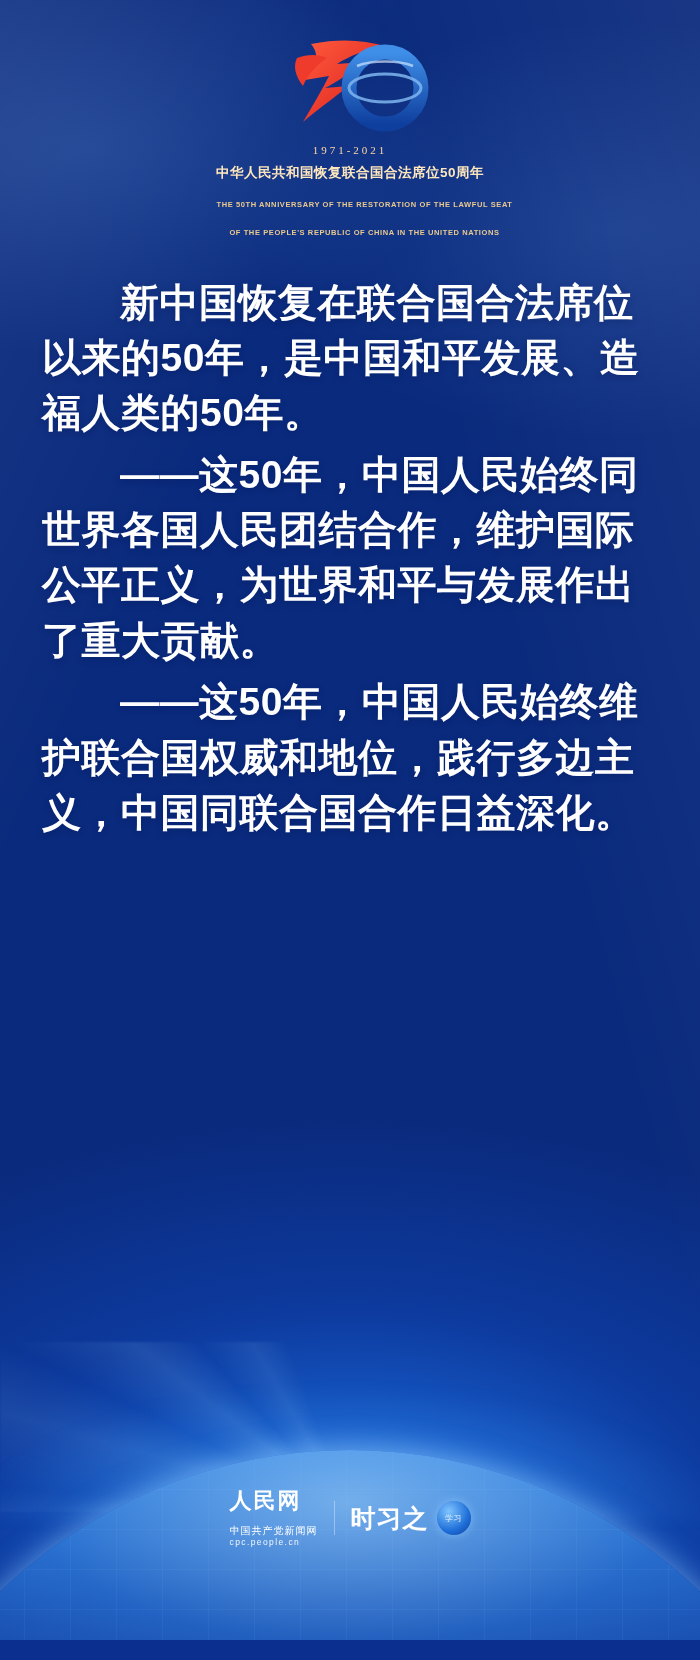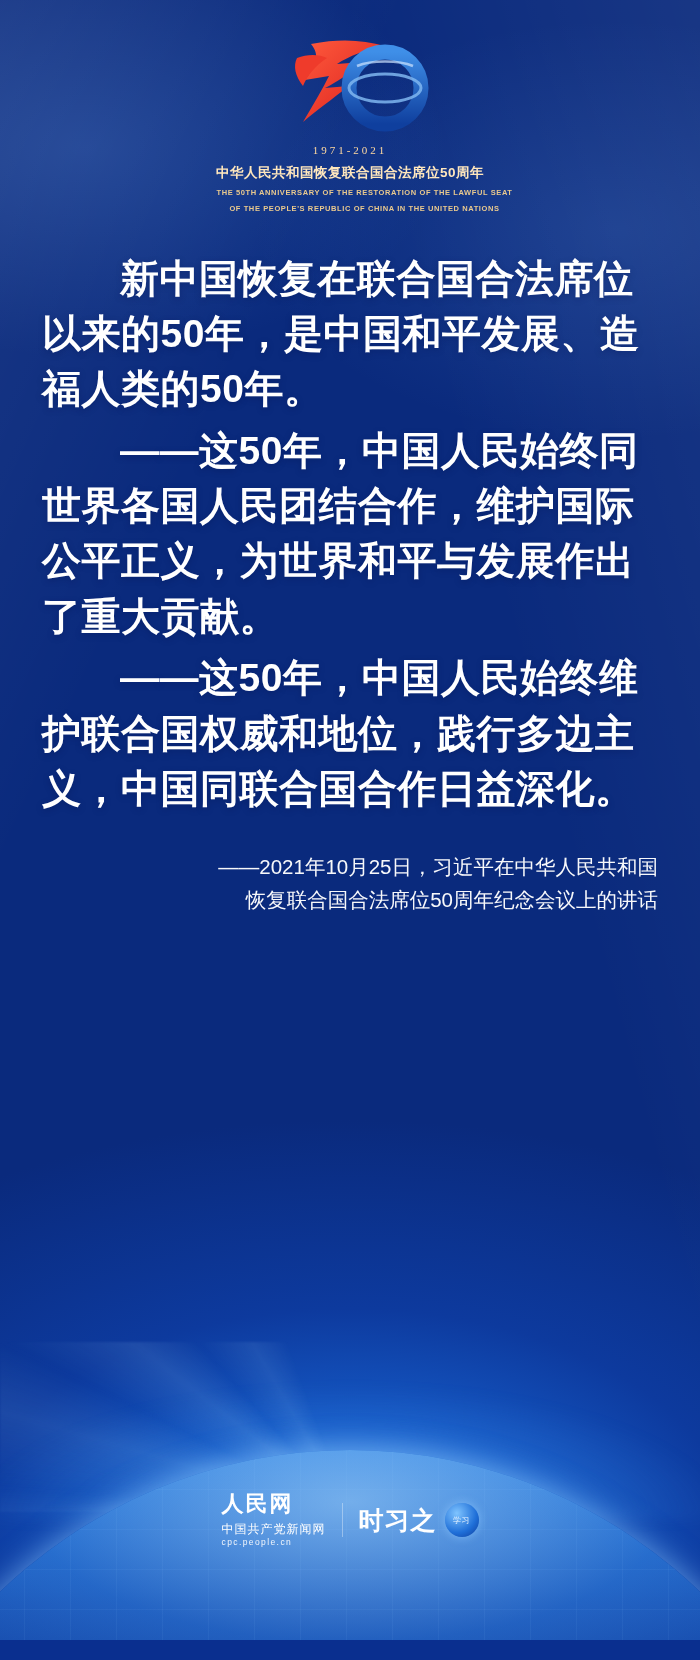--- a/index.html
+++ b/index.html
@@ -54,21 +54,21 @@
     font-family: "Liberation Serif", serif;
   }
   .emblem-cn {
     margin-top: 8px;
     font-size: 13.5px;
     font-weight: bold;
     letter-spacing: 0.5px;
     color: #ffe7bd;
   }
   .emblem-en {
-    margin-top: 5px;
+    margin-top: 17px;
     font-size: 7.5px;
     line-height: 1.5;
     letter-spacing: 0.6px;
     color: #e9c98e;
     font-weight: bold;
     padding-left: 29px;
   }
 
   
   .content {
@@ -185,23 +185,23 @@
     color: #ffffff;
     line-height: 1.12;
   }
   .rmw-cn {
     font-size: 22px;
     font-weight: bold;
     font-family: "Liberation Serif", serif;
     letter-spacing: 2px;
   }
   .rmw-sub {
-    font-size: 12px;
+    font-size: 10px;
     letter-spacing: 1px;
-    margin-top: 6px;
+    margin-top: 12px;
   }
   .rmw-url {
     font-size: 8.5px;
     letter-spacing: 1.4px;
     margin-top: 2px;
     opacity: 0.92;
   }
   .divider-dot {
     width: 1px;
     height: 34px;
@@ -266,24 +266,20 @@
     <div class="emblem-en">THE 50TH ANNIVERSARY OF THE RESTORATION OF THE LAWFUL SEAT</div>
     <div class="emblem-en">OF THE PEOPLE'S REPUBLIC OF CHINA IN THE UNITED NATIONS</div>
   </div>
 
   <div class="content">
     <p class="para">新中国恢复在联合国合法席位以来的50年，是中国和平发展、造福人类的50年。</p>
     <p class="para dash">——这50年，中国人民始终同世界各国人民团结合作，维护国际公平正义，为世界和平与发展作出了重大贡献。</p>
     <p class="para dash">——这50年，中国人民始终维护联合国权威和地位，践行多边主义，中国同联合国合作日益深化。</p>
   </div>
 
-  <div class="source">
-    <div>——2021年10月25日，习近平在中华人民共和国</div>
-    <div>恢复联合国合法席位50周年纪念会议上的讲话</div>
-  </div>
 
   <div class="horizon">
     <div class="glow-band"></div>
     <div class="rays"></div>
     <div class="globe"></div>
   </div>
 
   <div class="footer">
     <div class="rmw">
       <div class="rmw-cn">人民网</div>

